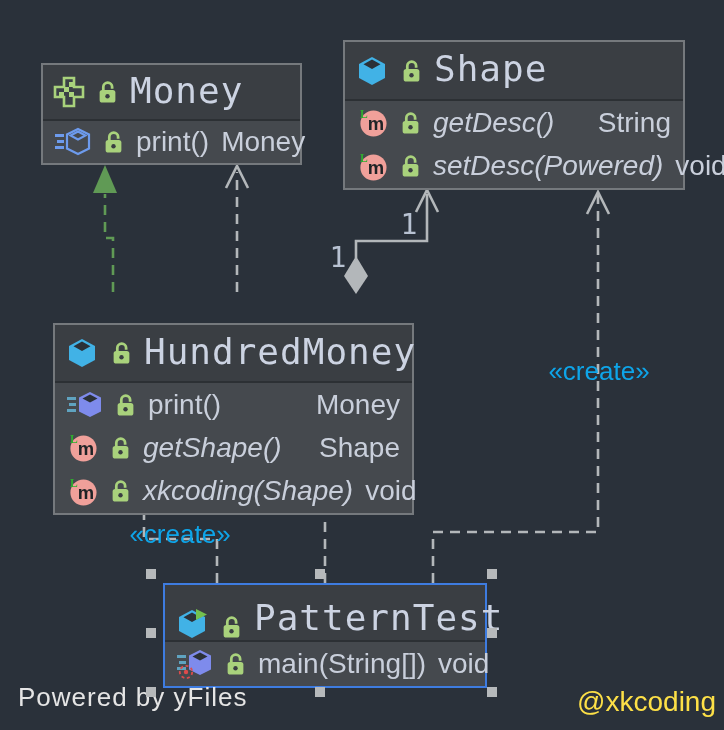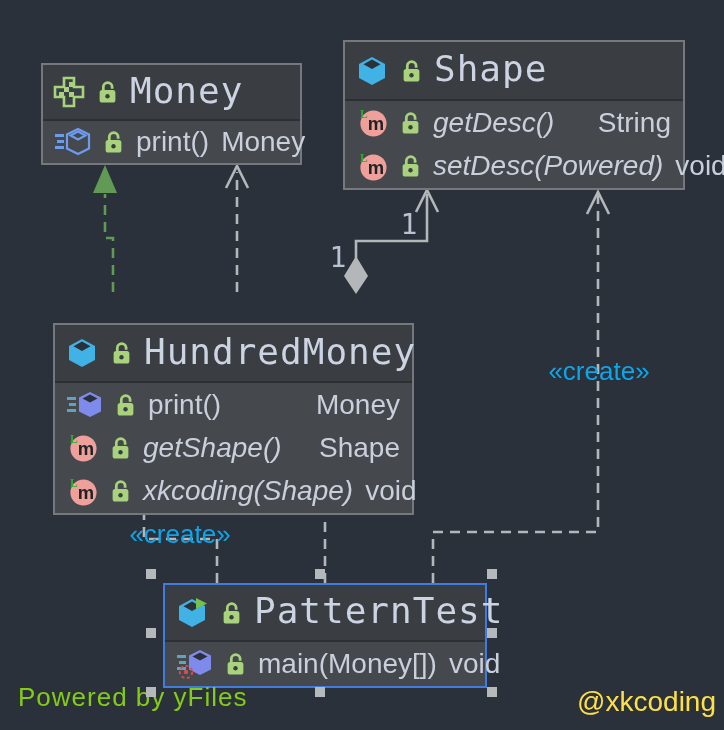--- a/index.html
+++ b/index.html
@@ -16,21 +16,21 @@
          transform:translateY(-2px);white-space:pre;}
   .mrow{display:flex;align-items:center;gap:12px;padding:0 12px;font-size:28px;color:#c9cfdb;flex:1;}
   .mrow .ret{margin-left:auto;}
   .it{font-style:italic;}
   .ic{flex:0 0 auto;display:block;}
 
   .edge-label{position:absolute;z-index:3;color:#0ea5e9;font-size:26px;transform:translate(-50%,-50%);
               white-space:pre;}
   .mult-label{position:absolute;z-index:3;color:#b8c2d2;font-size:28px;
               font-family:"DejaVu Sans Mono",monospace;transform:translate(-50%,-50%);}
-  .watermark{position:absolute;left:18px;top:682px;z-index:4;color:#84cc16;font-size:26px;
+  .watermark{position:absolute;left:18px;top:682px;z-index:4;color:#e5e5e5;font-size:26px;
              letter-spacing:1px;}
   .credit{position:absolute;right:8px;top:686px;z-index:6;color:#fde047;font-size:28px;}
   .handle{position:absolute;width:10px;height:10px;background:#b6b9bb;z-index:5;}
 </style>
 </head>
 <body>
 
 <div id="canvas">
 
   <svg class="overlay" width="724" height="730">
@@ -202,21 +202,21 @@
         <path d="M6,11 V7.2 a4.2,4.2 0 0 1 8.4,0 V9" fill="none" stroke="#a9d27c" stroke-width="2.6"></path>
         <rect x="2.5" y="10" width="15" height="12" rx="2.5" fill="#a9d27c"></rect>
         <circle cx="10" cy="16" r="2.1" fill="#3a3e42"></circle>
       </svg>
       <span class="name it">xkcoding(Shape)</span>
       <span class="ret">void</span>
     </div>
   </div>
 
   <div class="class-box selected" style="left:163px;top:583px;width:324px;height:105px;">
-    <div class="hdr" style="height:55px;">
+    <div class="hdr" style="height:55px;align-items:flex-end;">
       <svg class="ic" width="34" height="32" viewBox="0 0 32 32">
         <polygon points="16,2 29,9 29,23 16,30 3,23 3,9" fill="#41b2e6"></polygon>
         <polygon points="16,4.5 24.5,9.3 16,14.1 7.5,9.3" fill="#2b3138"></polygon>
         <polygon points="20,1 31,6.5 20,12" fill="#74c14e"></polygon>
       </svg>
       <svg class="ic" width="21" height="26" viewBox="0 0 20 24">
         <path d="M6,11 V7.2 a4.2,4.2 0 0 1 8.4,0 V9" fill="none" stroke="#a9d27c" stroke-width="2.6"></path>
         <rect x="2.5" y="10" width="15" height="12" rx="2.5" fill="#a9d27c"></rect>
         <circle cx="10" cy="16" r="2.1" fill="#3a3e42"></circle>
       </svg>
@@ -230,21 +230,21 @@
         <polygon points="23,2 34,7.5 34,21.5 23,27 12,21.5 12,7.5" fill="#7e8bec"></polygon>
         <polygon points="23,4.5 30.5,8.5 23,12.5 15.5,8.5" fill="#2b3138"></polygon>
         <circle cx="9" cy="24" r="6.2" fill="none" stroke="#de4b4b" stroke-width="1.8" stroke-dasharray="3 2.6"></circle>
         <circle cx="9" cy="24" r="2.2" fill="#de4b4b"></circle>
       </svg>
       <svg class="ic" width="21" height="26" viewBox="0 0 20 24">
         <path d="M6,11 V7.2 a4.2,4.2 0 0 1 8.4,0 V9" fill="none" stroke="#a9d27c" stroke-width="2.6"></path>
         <rect x="2.5" y="10" width="15" height="12" rx="2.5" fill="#a9d27c"></rect>
         <circle cx="10" cy="16" r="2.1" fill="#3a3e42"></circle>
       </svg>
-      <span class="name">main(Money[])</span>
+      <span class="name">main(String[])</span>
       <span class="ret">void</span>
     </div>
   </div>
 
   <div class="watermark">Powered by yFiles</div>
   <div class="credit">@xkcoding</div>
 
   <div class="handle" style="left:146px;top:569px;"></div>
   <div class="handle" style="left:315px;top:569px;"></div>
   <div class="handle" style="left:487px;top:569px;"></div>

